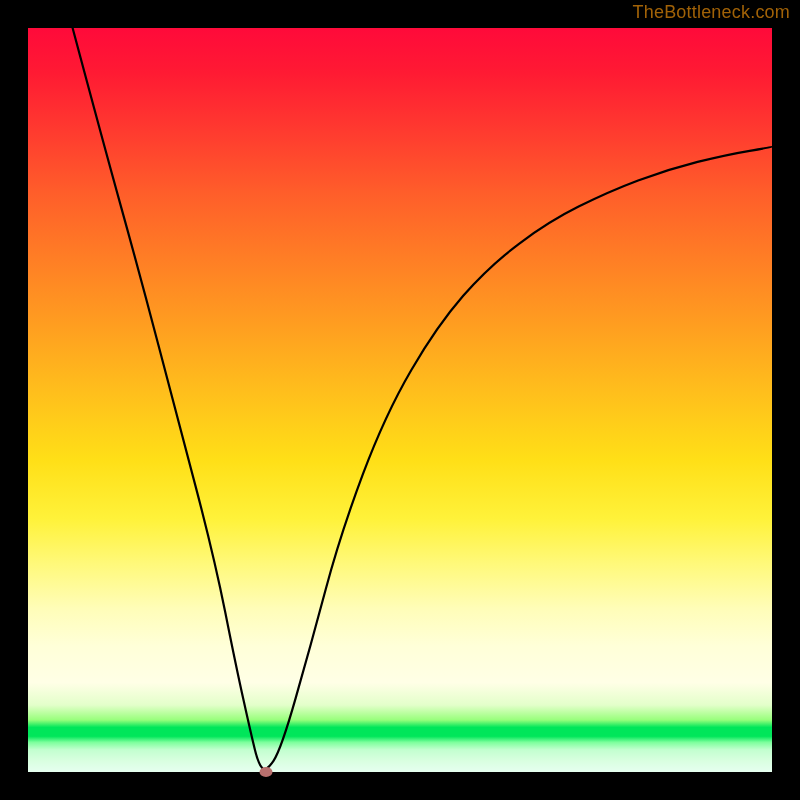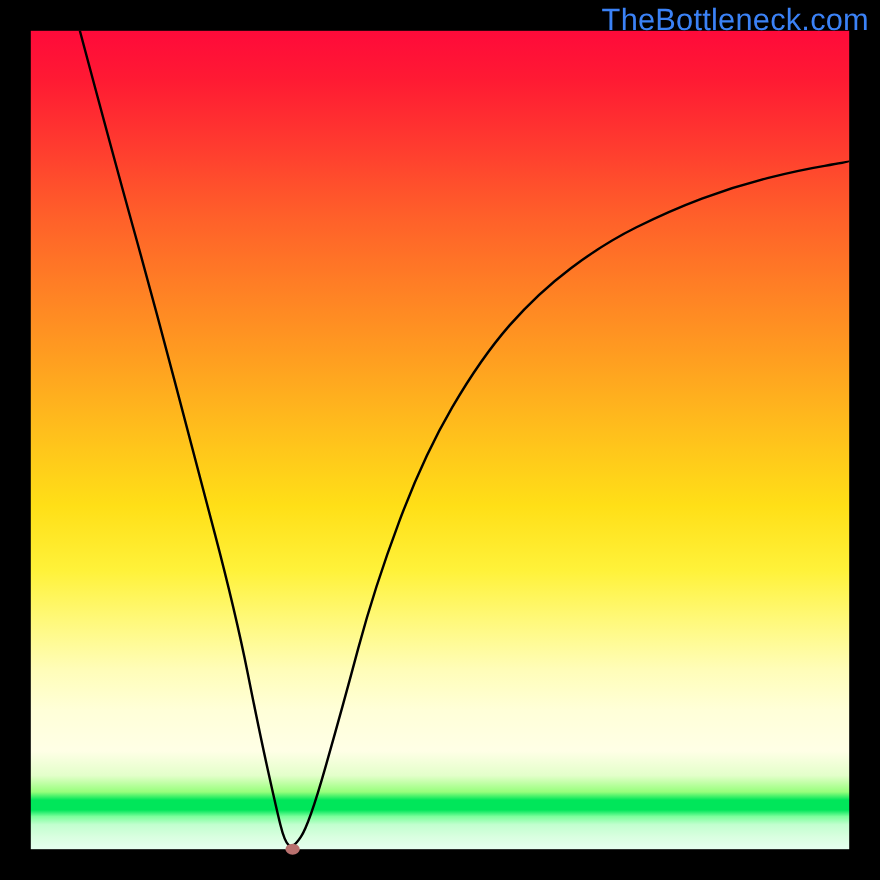--- a/index.html
+++ b/index.html
@@ -46,22 +46,22 @@
       #7cff9c 96.0%,
       #c2ffcf 97.0%,
       #d9ffe0 98.5%,
       #e6fff0 100%
     );
   }
   .watermark {
     position: absolute;
     top: 2px;
     right: 10px;
-    color: #3b82f6;
-    font-size: 28px;
+    color: #a16207;
+    font-size: 18px;
     font-weight: 500;
     letter-spacing: 0.2px;
     z-index: 5;
   }
   svg.curve {
     position: absolute;
     left: 0;
     top: 0;
     width: 744px;
     height: 744px;

